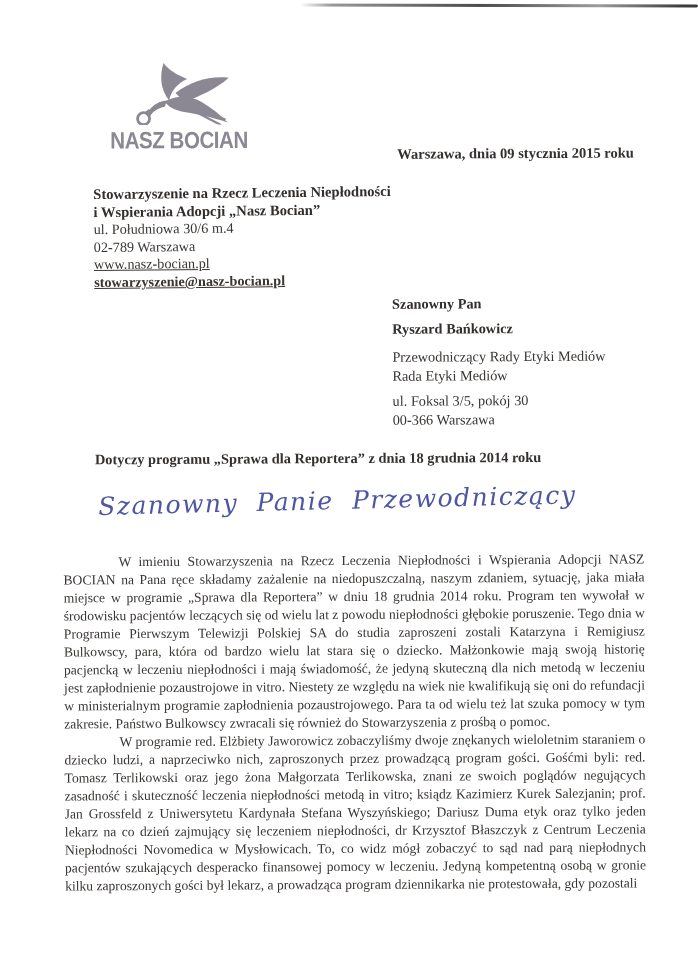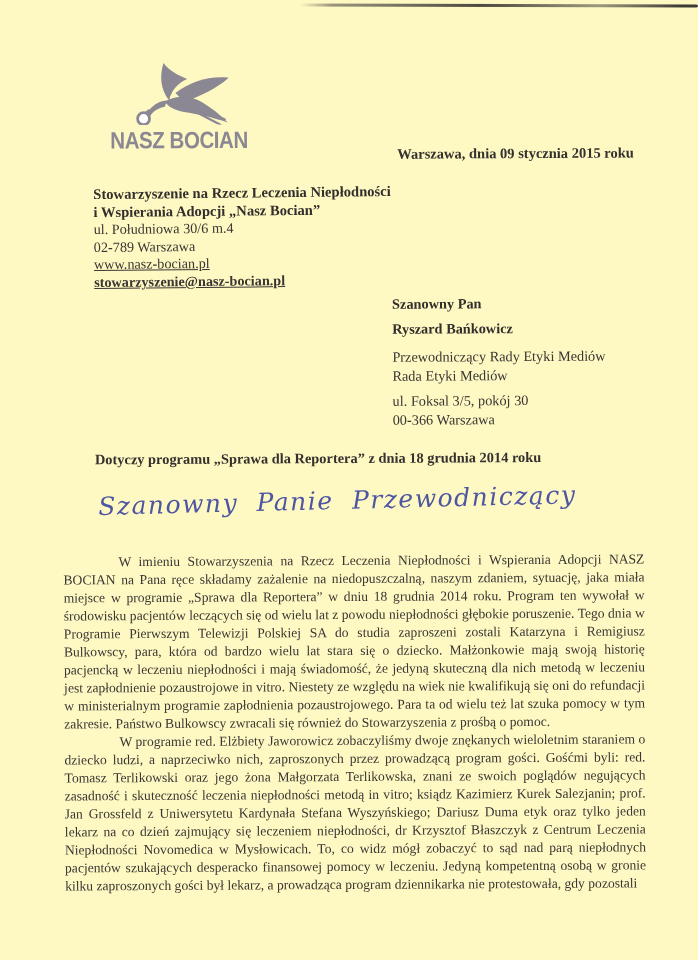--- a/index.html
+++ b/index.html
@@ -1,19 +1,19 @@
 <!DOCTYPE html>
 <html><head>
 <meta charset="utf-8">
 <style>
   html,body{margin:0;padding:0;background:#e8e8e8;}
   .page{
     position:relative;
     width:698px;height:960px;
-    background:#fef9c3;
+    background:#ffffff;
     overflow:hidden;
     font-family:"Liberation Serif", serif;
     color:#3a3633;
   }
   .content{position:absolute;inset:0;transform:rotate(-0.3deg);transform-origin:50% 50%;}
   
   .scan-line{
     position:absolute;top:4px;left:300px;width:398px;height:3px;
     background:linear-gradient(to right,
       rgba(70,65,65,0) 0%, rgba(70,65,65,.55) 8%, rgba(45,42,42,.85) 45%,

